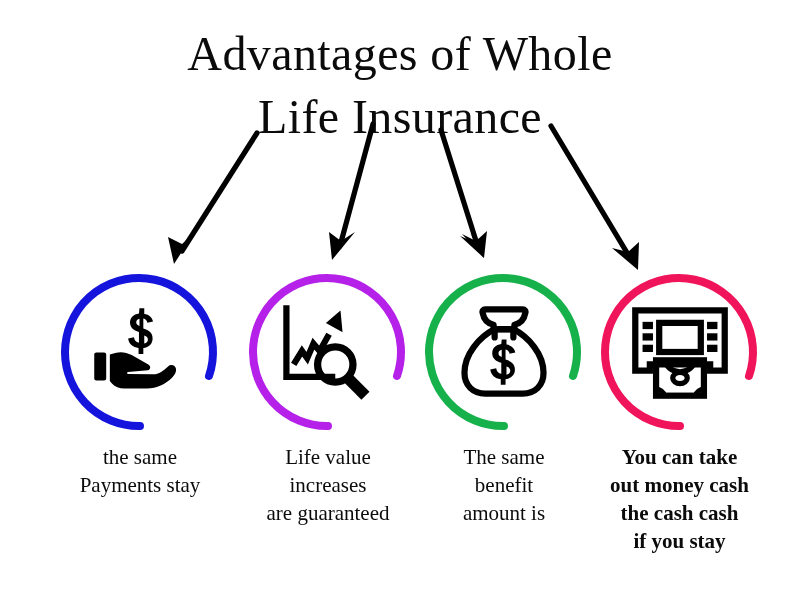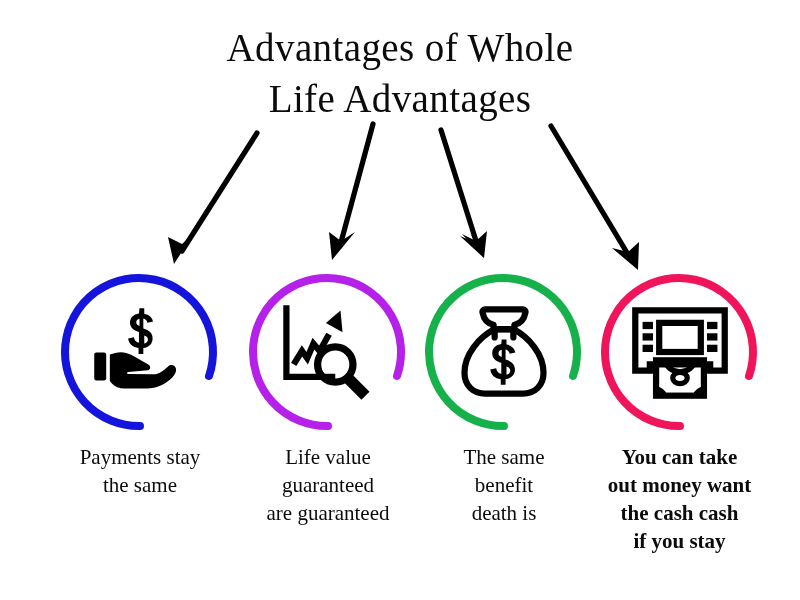--- a/index.html
+++ b/index.html
@@ -21,21 +21,21 @@
   }
 
   
   #title {
     position: absolute;
     left: 0;
     top: 22px;
     width: 800px;
     text-align: center;
     font-family: "Liberation Serif", "DejaVu Serif", serif;
-    font-size: 39px;
+    font-size: 48px;
     line-height: 1.32;
     font-weight: 400;
     letter-spacing: 0.4px;
     color: #0b0b0b;
   }
   #title .tline { display: block; white-space: pre; }
 
   
   #arrows {
     position: absolute;
@@ -102,21 +102,21 @@
   #card-2 .caption { width: 190px; margin-left: 5px; }
   #card-3 .caption { width: 215px; margin-left: -8px; font-weight: bold; }
 </style>
 </head>
 <body>
 
 <div id="canvas">
 
   <div id="title">
     <span class="tline">Advantages of Whole</span>
-    <span class="tline">Life Advantages</span>
+    <span class="tline">Life Insurance</span>
   </div>
 
   <svg id="arrows" viewBox="0 0 800 600">
     <g>
       <path d="M257 133 L182 251" stroke="#000000" stroke-width="5.2" fill="none" stroke-linecap="round"></path>
       <path d="M174 264 L168 237 L182 244 L194 233 Z" fill="#000000"></path>
     </g>
     <g>
       <path d="M373 124 L340 246" stroke="#000000" stroke-width="5.2" fill="none" stroke-linecap="round"></path>
       <path d="M332 260 L329 232 L341 241 L355 232 Z" fill="#000000"></path>
@@ -145,22 +145,22 @@
           <g fill="#000000">
             <path d="M49.5 8 h4.6 v5.4 c4.6 0.6 7.6 3.1 8.4 7.3 l-5.4 1.2 c-0.6-2.3-1.7-3.5-3.9-4 v9.6 c5.6 1.6 8.9 4.2 8.9 9.4 0 5.1-3.4 8.4-8.9 9.2 V52 h-4.6 v-5.9 c-5.6-0.7-9.3-3.8-10-9.1 l5.6-1.2 c0.5 3.1 2 4.7 4.8 5.3 v-10.4 c-5.4-1.6-8.6-4.2-8.6-9 0-4.8 3.3-8 8.6-8.8 Z M49.5 18.1 c-2 0.5-3.1 1.6-3.1 3.4 0 1.7 1 2.8 3.1 3.5 Z M54.1 41.9 c2.3-0.5 3.5-1.8 3.5-3.8 0-1.9-1.1-3.1-3.5-3.9 Z"></path>
           </g>
 
           <rect x="6" y="50.5" width="11.5" height="27" rx="2" fill="#000000"></rect>
 
           <path d="M21 52.5 c7-3 14-3.5 21 0.5 l16 9 c2.6 1.5 2.4 5-0.5 5.6 l-19 1.6 c-1.2 0.1-1.2 1.8 0 1.9 l24 0.4 c6-0.2 10-3.6 14.5-7.6 2.8-2.5 7-1.3 7.6 2.3 0.5 3-1 5.6-3.6 8.2 -6.6 6.6-14.6 10.6-24.6 10.6 H35 c-5 0-9-1.6-12-4.8 L21 77.8 Z" fill="#000000"></path>
         </svg>
       </div>
       <div class="caption">
+        <span class="cline">the same</span>
         <span class="cline">Payments stay</span>
-        <span class="cline">the same</span>
       </div>
     </div>
 
     <div class="card" id="card-1">
       <div class="ring-wrap">
         <svg class="ring-svg" viewBox="0 0 168 168">
           <path d="M84 158 A74 74 0 1 1 153 108" fill="none" stroke="#b521e8" stroke-width="8" stroke-linecap="round"></path>
           <path d="M156 100 A74 74 0 0 0 90 10" fill="none" stroke="#b521e8" stroke-width="3.4" stroke-linecap="round"></path>
         </svg>
         <svg class="glyph" viewBox="0 0 100 100">
@@ -171,21 +171,21 @@
 
           <path d="M62 10 L64 31 L48 22 Z" fill="#000000"></path>
 
           <circle cx="57" cy="62" r="17" fill="none" stroke="#000000" stroke-width="7"></circle>
 
           <path d="M69 75 L86 92" stroke="#000000" stroke-width="11" stroke-linecap="butt"></path>
         </svg>
       </div>
       <div class="caption">
         <span class="cline">Life value</span>
-        <span class="cline">guaranteed</span>
+        <span class="cline">increases</span>
         <span class="cline">are guaranteed</span>
       </div>
     </div>
 
     <div class="card" id="card-2">
       <div class="ring-wrap">
         <svg class="ring-svg" viewBox="0 0 168 168">
           <path d="M84 158 A74 74 0 1 1 153 108" fill="none" stroke="#16b14b" stroke-width="8" stroke-linecap="round"></path>
           <path d="M156 100 A74 74 0 0 0 90 10" fill="none" stroke="#16b14b" stroke-width="3.4" stroke-linecap="round"></path>
         </svg>
@@ -196,21 +196,21 @@
           <path d="M41 28 C26 36 12 52 12 70 c0 12 8 20 20 20 h36 c12 0 20-8 20-20 0-18-14-34-29-42 Z" fill="none" stroke="#000000" stroke-width="6" stroke-linejoin="round"></path>
 
           <path d="M41 28 v8 M59 28 v8" stroke="#000000" stroke-width="6" stroke-linecap="round"></path>
 
           <path d="M47.8 38 h4.6 v4.9 c4.6 0.6 7.7 3.2 8.5 7.5 l-5.5 1.2 c-0.6-2.4-1.7-3.6-3.9-4.1 v9.8 c5.7 1.6 9 4.3 9 9.6 0 5.2-3.4 8.5-9 9.3 v5.2 h-4.6 v-5.3 c-5.7-0.7-9.4-3.9-10.1-9.3 l5.7-1.2 c0.5 3.2 2 4.8 4.9 5.4 V60.3 c-5.5-1.6-8.7-4.3-8.7-9.2 0-4.9 3.3-8.1 8.7-8.9 Z M47.8 47.8 c-2 0.5-3.1 1.6-3.1 3.4 0 1.8 1 2.9 3.1 3.6 Z M52.4 71.8 c2.4-0.5 3.6-1.8 3.6-3.9 0-1.9-1.1-3.1-3.6-3.9 Z" fill="#000000"></path>
         </svg>
       </div>
       <div class="caption">
         <span class="cline">The same</span>
         <span class="cline">benefit</span>
-        <span class="cline">death is</span>
+        <span class="cline">amount is</span>
       </div>
     </div>
 
     <div class="card" id="card-3">
       <div class="ring-wrap">
         <svg class="ring-svg" viewBox="0 0 168 168">
           <path d="M84 158 A74 74 0 1 1 153 108" fill="none" stroke="#f0145a" stroke-width="8" stroke-linecap="round"></path>
           <path d="M156 100 A74 74 0 0 0 90 10" fill="none" stroke="#f0145a" stroke-width="3.4" stroke-linecap="round"></path>
         </svg>
         <svg class="glyph" viewBox="0 0 100 100">
@@ -228,20 +228,20 @@
           <rect x="76" y="43" width="10" height="7" fill="#000000"></rect>
 
           <rect x="27" y="58" width="46" height="34" fill="none" stroke="#000000" stroke-width="6"></rect>
           <path d="M36 58 a14 11 0 0 0 28 0" fill="none" stroke="#000000" stroke-width="5"></path>
           <ellipse cx="50" cy="75" rx="7" ry="5.5" fill="none" stroke="#000000" stroke-width="5"></ellipse>
           <path d="M27 86 a8 8 0 0 1 8 6 M73 86 a8 8 0 0 0 -8 6" fill="none" stroke="#000000" stroke-width="5"></path>
         </svg>
       </div>
       <div class="caption">
         <span class="cline">You can take</span>
-        <span class="cline">out money want</span>
+        <span class="cline">out money cash</span>
         <span class="cline">the cash cash</span>
         <span class="cline">if you stay</span>
       </div>
     </div>
 
   </div>
 </div>
 
 </body></html>

